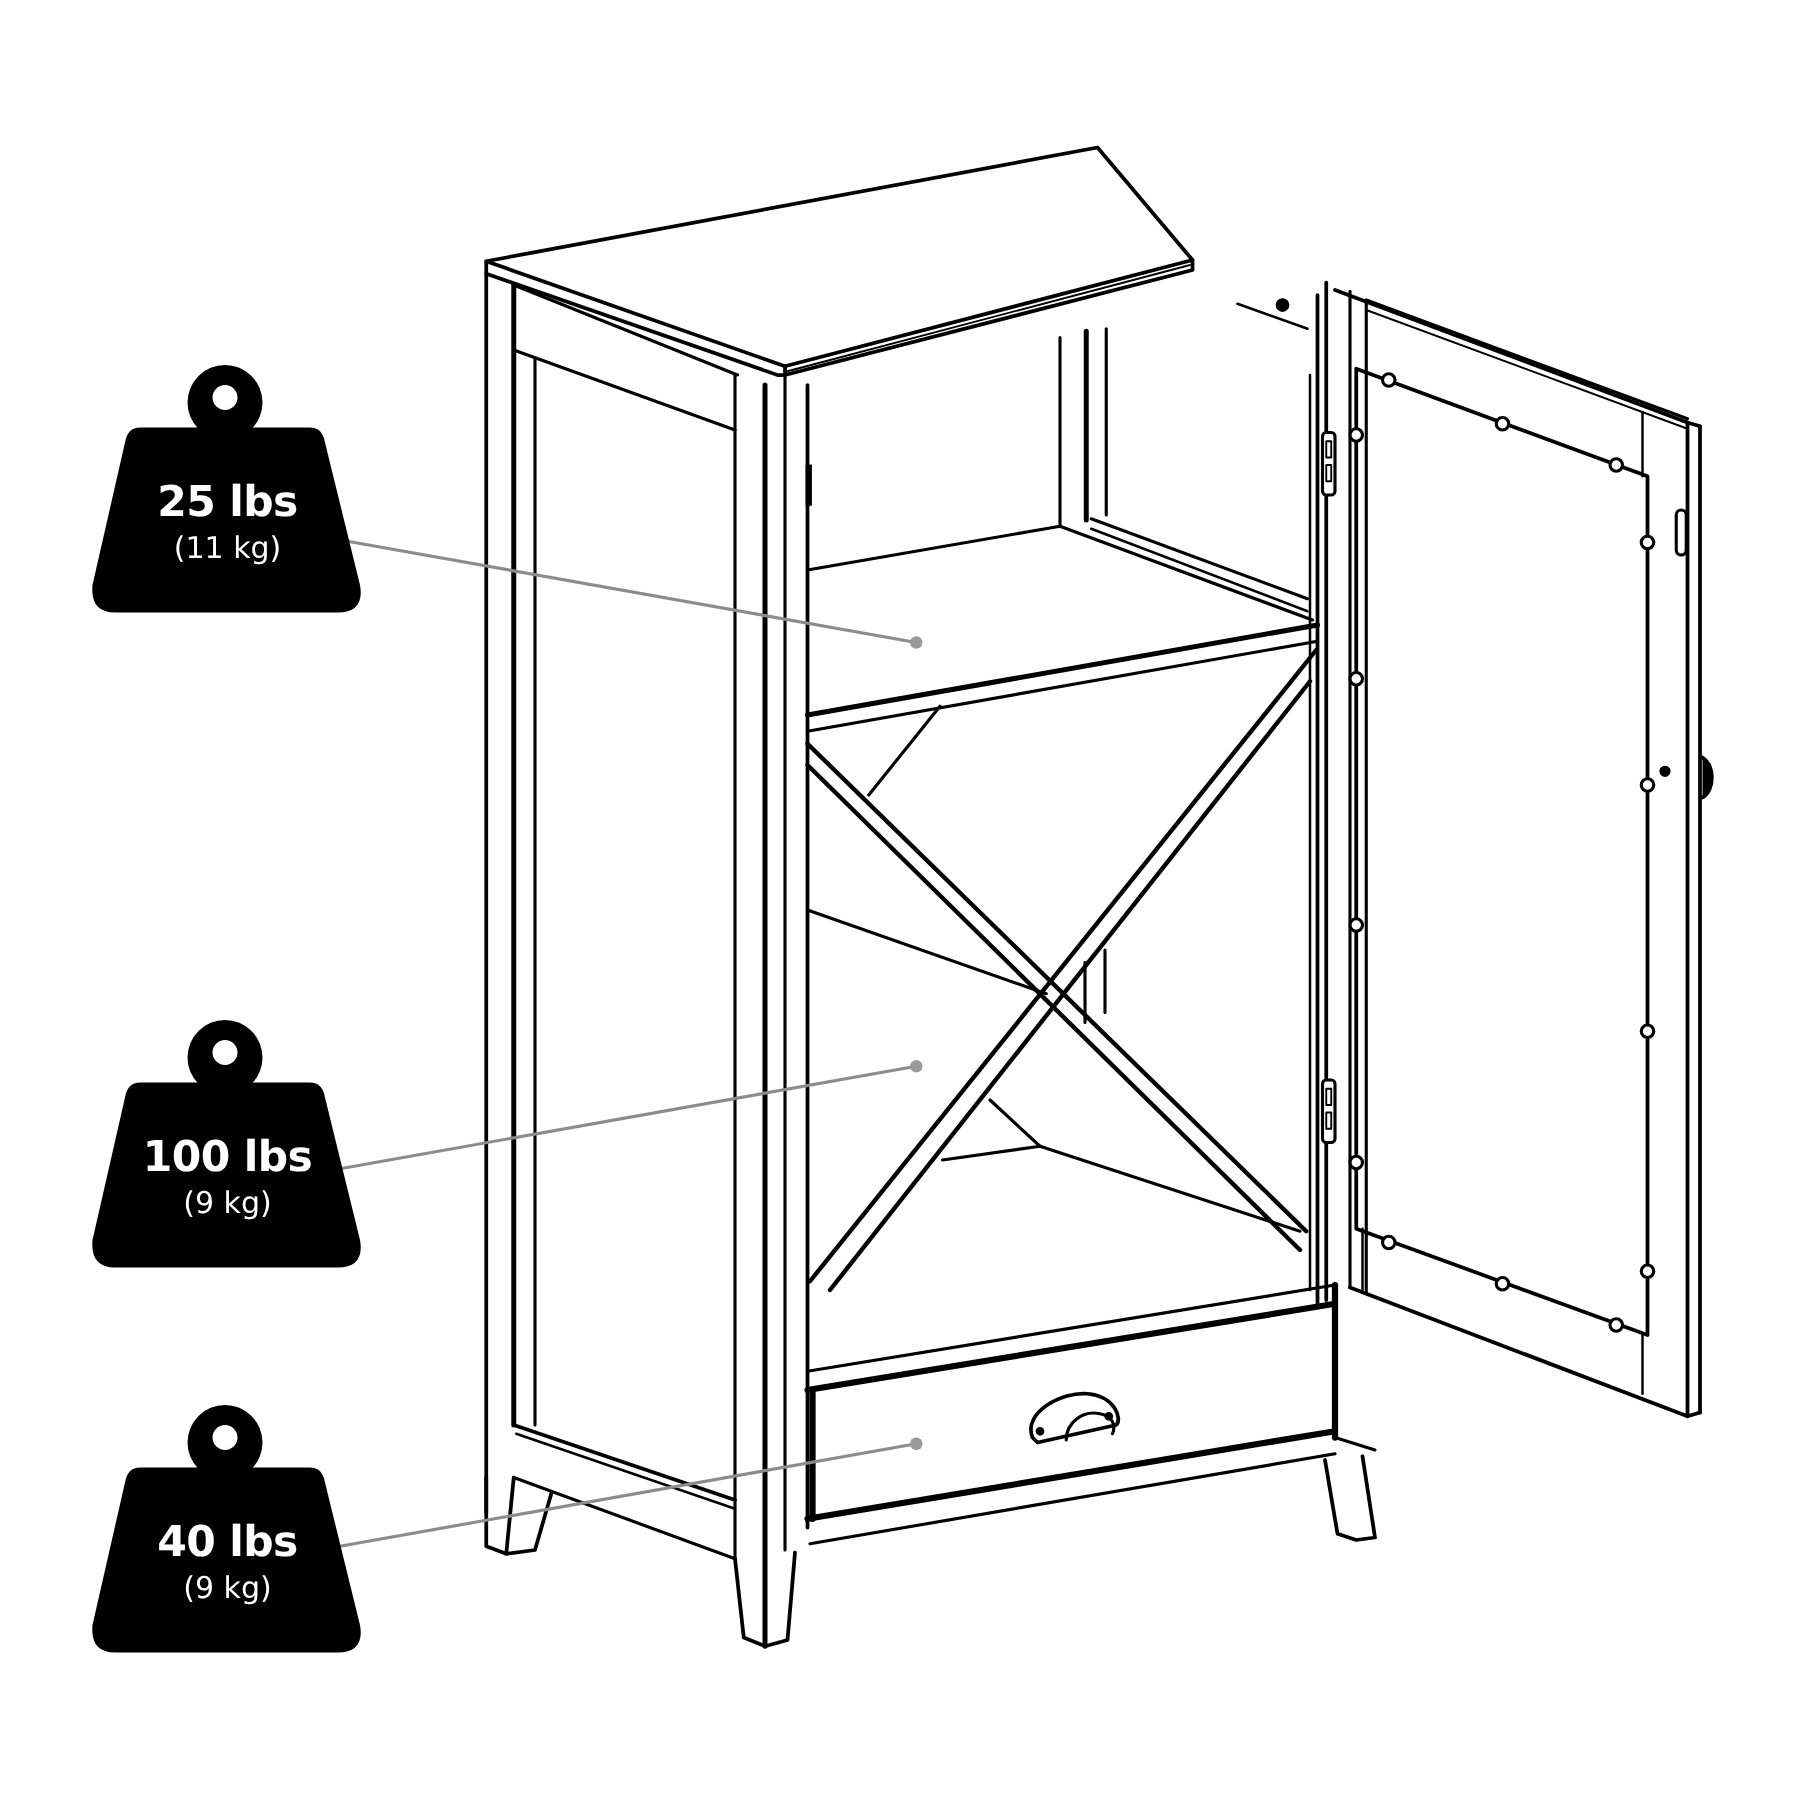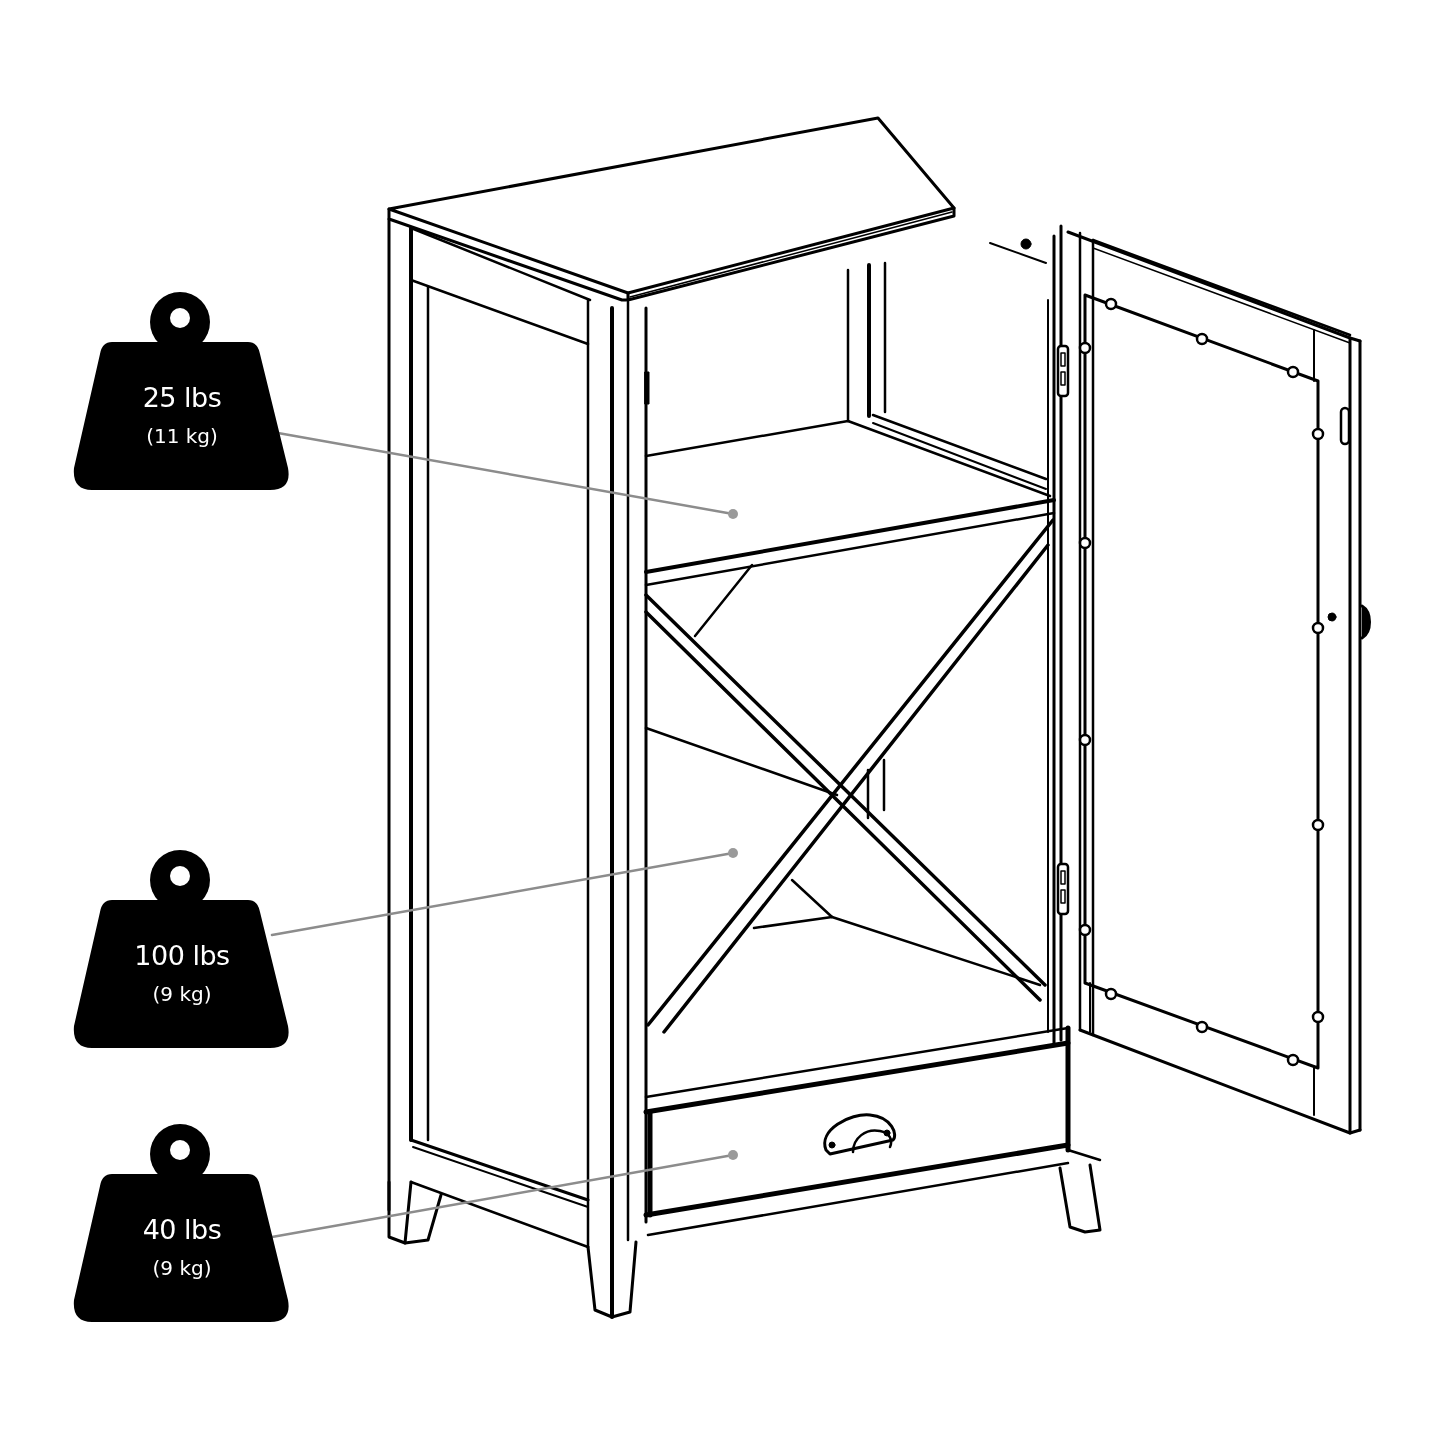--- a/index.html
+++ b/index.html
@@ -34,31 +34,31 @@
     .weight-text {
       position: absolute;
       left: 0;
       width: 220px;
       text-align: center;
       color: #ffffff;
       font-family: "DejaVu Sans", sans-serif;
     }
     .weight-lbs {
       top: 92px;
-      font-size: 27px;
-      font-weight: normal;
+      font-size: 34px;
+      font-weight: bold;
       letter-spacing: -0.5px;
     }
     .weight-kg {
       top: 134px;
-      font-size: 20px;
+      font-size: 24px;
       font-weight: normal;
     }
     #weight-top { left: 72px; top: 290px; }
-    #weight-mid { left: 72px; top: 848px; }
+    #weight-mid { left: 72px; top: 814px; }
     #weight-bot { left: 72px; top: 1122px; }
   </style>
 </head>
 <body>
 
 <div class="canvas">
 
   <svg class="drawing" viewBox="0 0 1445 1445" xmlns="http://www.w3.org/2000/svg" fill="none" stroke="#000" stroke-linejoin="round" stroke-linecap="round">
 
     <g>

